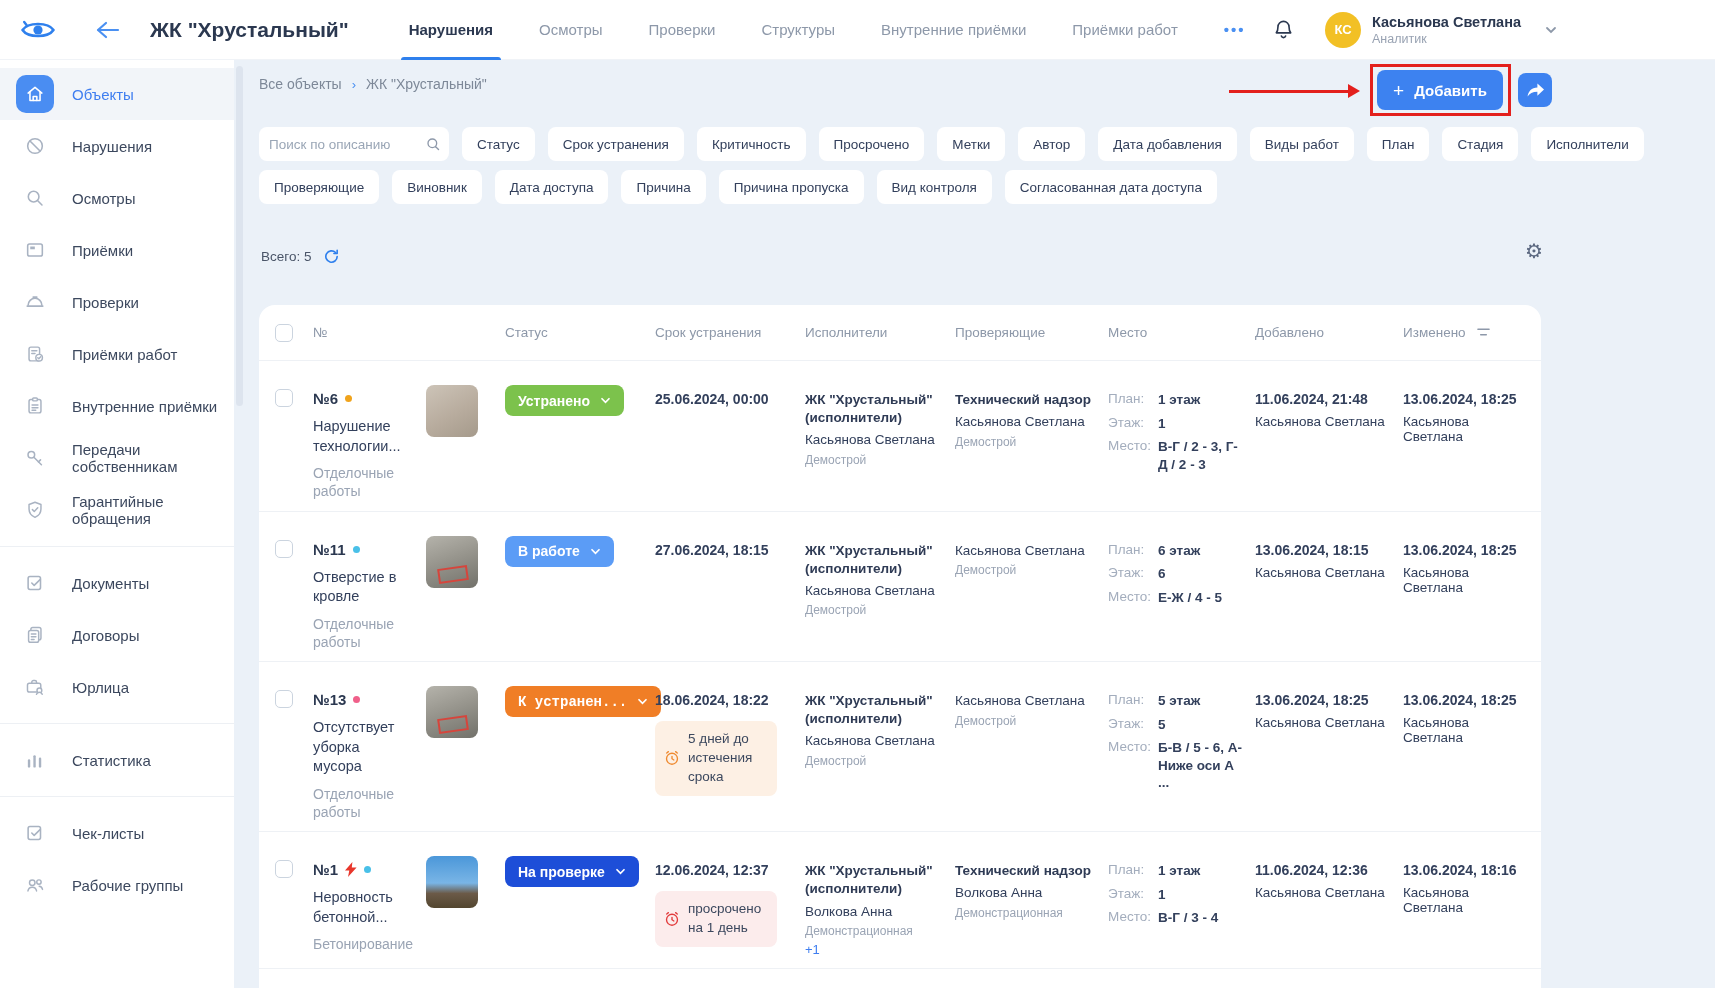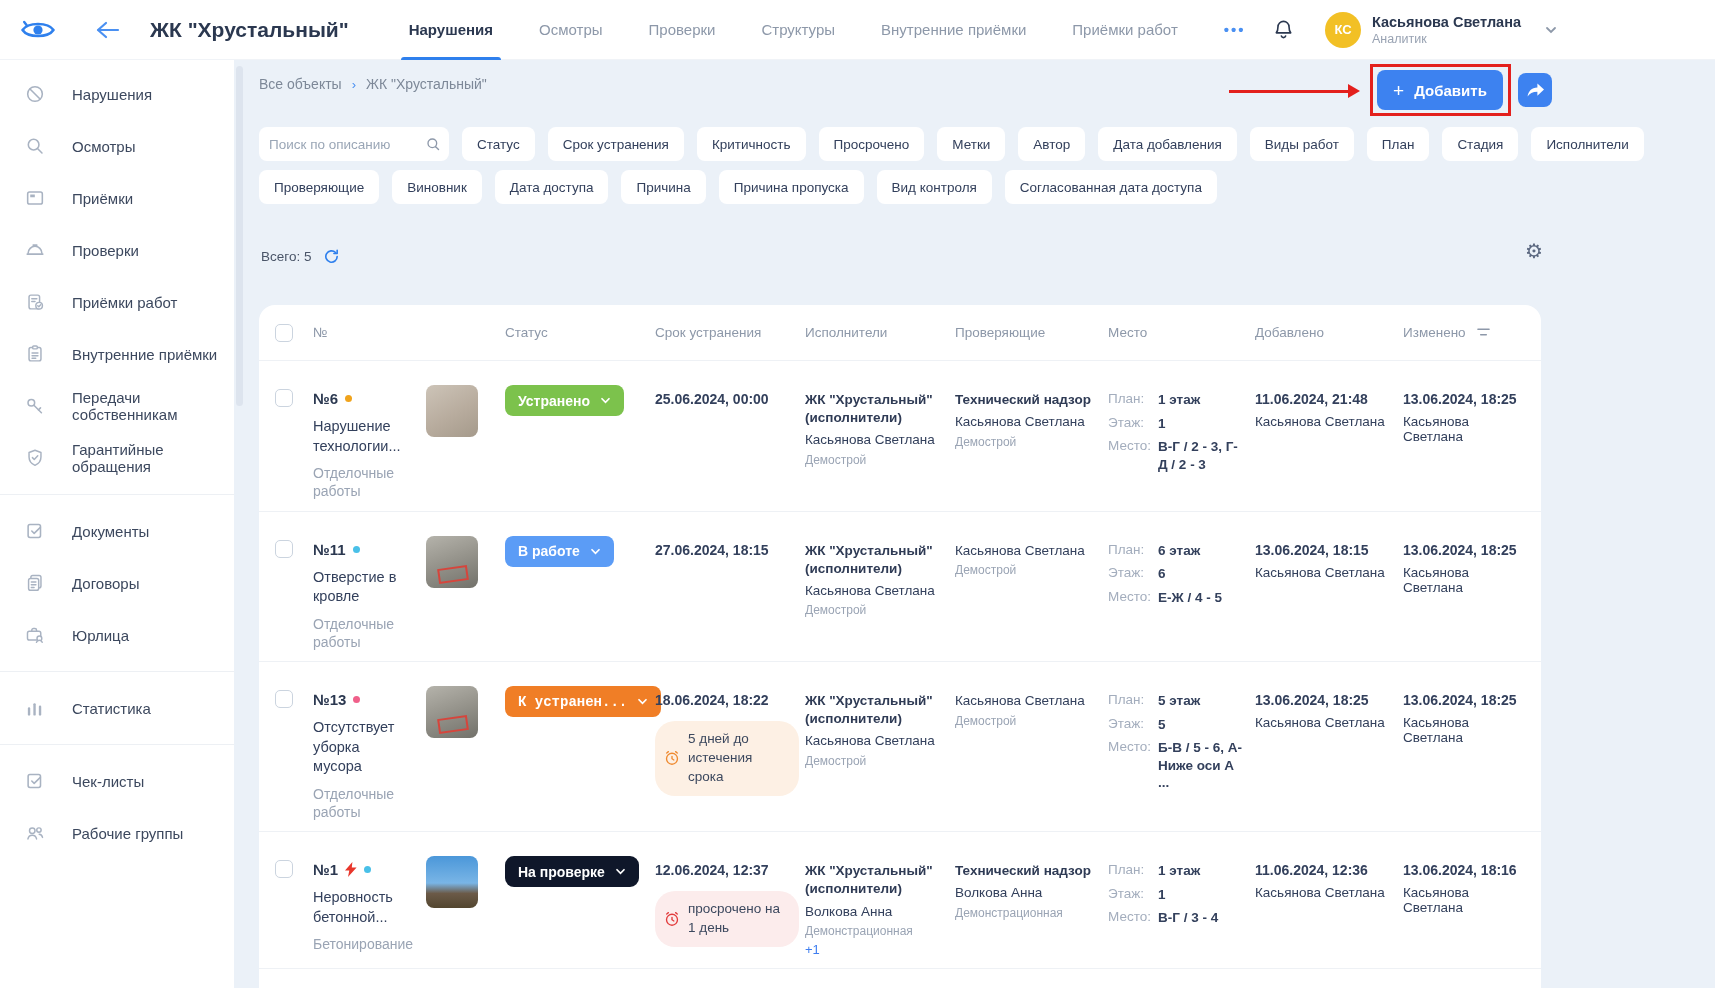--- a/index.html
+++ b/index.html
@@ -77,24 +77,24 @@
   .dot { width:7px; height:7px; border-radius:50%; }
   .dot.orange { background:#f0a31c; } .dot.cyan { background:#49c0e8; } .dot.pink { background:#f0608a; }
   .row-title { margin-top:10px; font-size:14.5px; color:#33405c; line-height:1.35; }
   .row-cat { margin-top:8px; font-size:14px; color:#9aa4b4; line-height:1.3; }
   .thumb { width:52px; height:52px; border-radius:8px; position:relative; cursor:pointer; }
   .thumb.t1 { background:linear-gradient(150deg,#cdc4b8 0%,#b8ac9e 55%,#a59a8b 100%); }
   .thumb.t2 { background:linear-gradient(160deg,#b5b3ab 0%,#97958d 45%,#72716a 100%); }
   .thumb.t2::after { content:""; position:absolute; left:12px; bottom:6px; width:26px; height:11px; border:2px solid #d6453c; transform:rotate(-8deg); }
   .thumb.t4 { background:linear-gradient(180deg,#4b97d9 0%,#79b5e6 52%,#6b5a48 72%,#53462f 100%); }
   .badge { display:inline-flex; align-items:center; gap:10px; height:31px; padding:0 13px; border-radius:8px; border:none; color:#fff; font-size:14px; font-weight:700; font-family:inherit; cursor:pointer; white-space:nowrap; }
-  .st-green { background:#7cc24c; } .st-blue { background:#5b9cf6; } .st-orange { background:#f07e26;font-family:Liberation Mono, monospace; } .st-amber { background:#0f172a;border-radius:9px; }
+  .st-green { background:#7cc24c; } .st-blue { background:#5b9cf6; } .st-orange { background:#f07e26;font-family:Liberation Mono, monospace; } .st-amber { background:#1d4ed8; }
   .date { font-size:14px; font-weight:600; color:#33405c; }
   .by { font-size:13.5px; color:#33405c; margin-top:7px; }
-  .note { margin-top:13px; width:144px; border-radius:20px; padding:9px 8px; display:flex; align-items:center; gap:7px; font-size:13.5px; color:#3c485e; line-height:1.4; }
+  .note { margin-top:13px; width:122px; border-radius:8px; padding:9px 8px; display:flex; align-items:center; gap:7px; font-size:13.5px; color:#3c485e; line-height:1.4; }
   .note .ntext { flex:1; }
   .note.warn { background:#fdf0e4; }
   .note.over { background:#fcecec; }
   .org { font-size:13.5px; font-weight:700; color:#2f3b55; line-height:1.35; }
   .org:empty { display:none; }
   .person { font-size:13.5px; color:#33405c; margin-top:4px; line-height:1.3; }
   .company { font-size:12px; color:#9aa4b4; margin-top:4px; }
   .extra-link { font-size:13px; color:#3f7ef0; margin-top:4px; cursor:pointer; }
   .place { display:grid; grid-template-columns:46px auto; column-gap:4px; row-gap:6px; font-size:13.5px; }
   .pl { color:#a3adbd; }
@@ -144,20 +144,30 @@
       </span>
       <button class="user-chevron">
         <svg width="12" height="8" viewBox="0 0 12 8" fill="none" stroke="currentColor" stroke-width="1.8" stroke-linecap="round">
             <path d="M2 2l4 4 4-4"></path>
           </svg>
       </button>
     </div>
   </header>
 
   <aside class="sidebar">
+    <div class="side-item active">
+      <span class="ic">
+          <svg width="22" height="22" viewBox="0 0 24 24" fill="none" stroke="currentColor" stroke-width="1.7" stroke-linecap="round" stroke-linejoin="round">
+            <path d="M4.5 11 12 4.8 19.5 11"></path>
+            <path d="M6.5 9.5V19h11V9.5"></path>
+            <path d="M10 19v-4.2h4V19"></path>
+          </svg>
+        </span>
+      <span class="lbl">Объекты</span>
+    </div>
     <div class="side-item">
       <span class="ic">
           <svg width="22" height="22" viewBox="0 0 24 24" fill="none" stroke="currentColor" stroke-width="1.7">
             <circle cx="12" cy="12" r="8"></circle>
             <path d="M6.8 6.8 17.2 17.2" stroke-linecap="round"></path>
           </svg>
         </span>
       <span class="lbl">Нарушения</span>
     </div>
     <div class="side-item">

